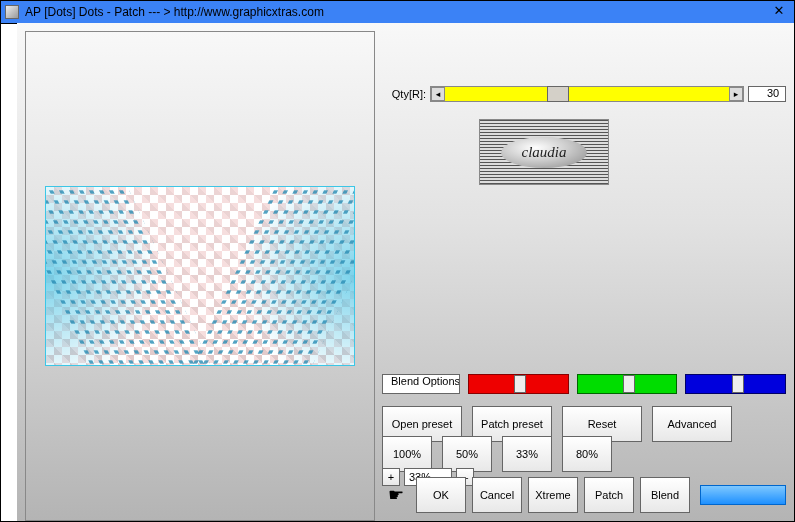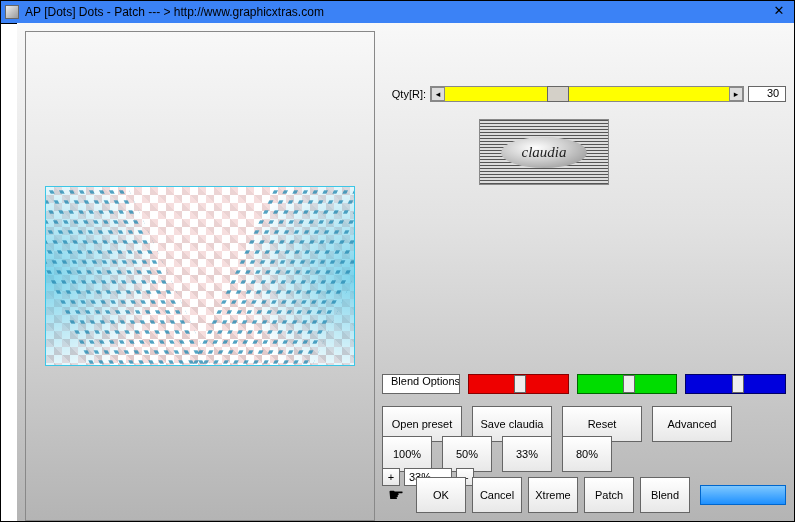--- a/index.html
+++ b/index.html
@@ -111,21 +111,21 @@
         <div class="rgb-slider green">
             <div class="thumb"></div>
           </div>
         <div class="rgb-slider blue">
             <div class="thumb"></div>
           </div>
       </div>
 
       <div class="btnrow" style="top:375px;">
         <div class="btn btn-87">Open preset</div>
-        <div class="btn btn-87">Save claudia</div>
+        <div class="btn btn-87">Patch preset</div>
         <div class="btn btn-87">Reset</div>
         <div class="btn btn-87">Advanced</div>
       </div>
 
       <div class="btnrow" style="top:405px;align-items:flex-end;">
         <div class="btn btn-56">100%</div>
         <div class="btn btn-56">50%</div>
         <div class="btn btn-56">33%</div>
         <div class="btn btn-56">80%</div>
       </div>

